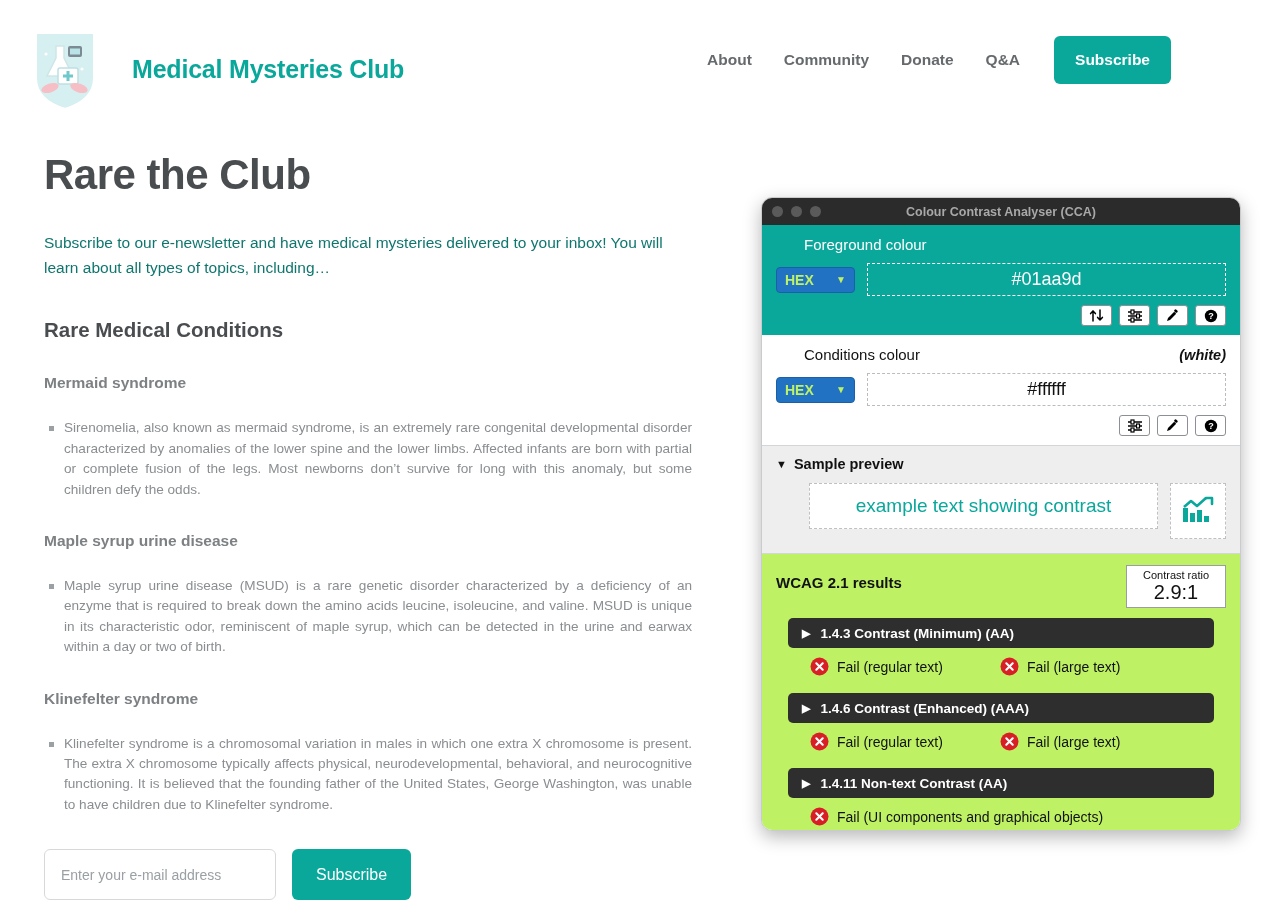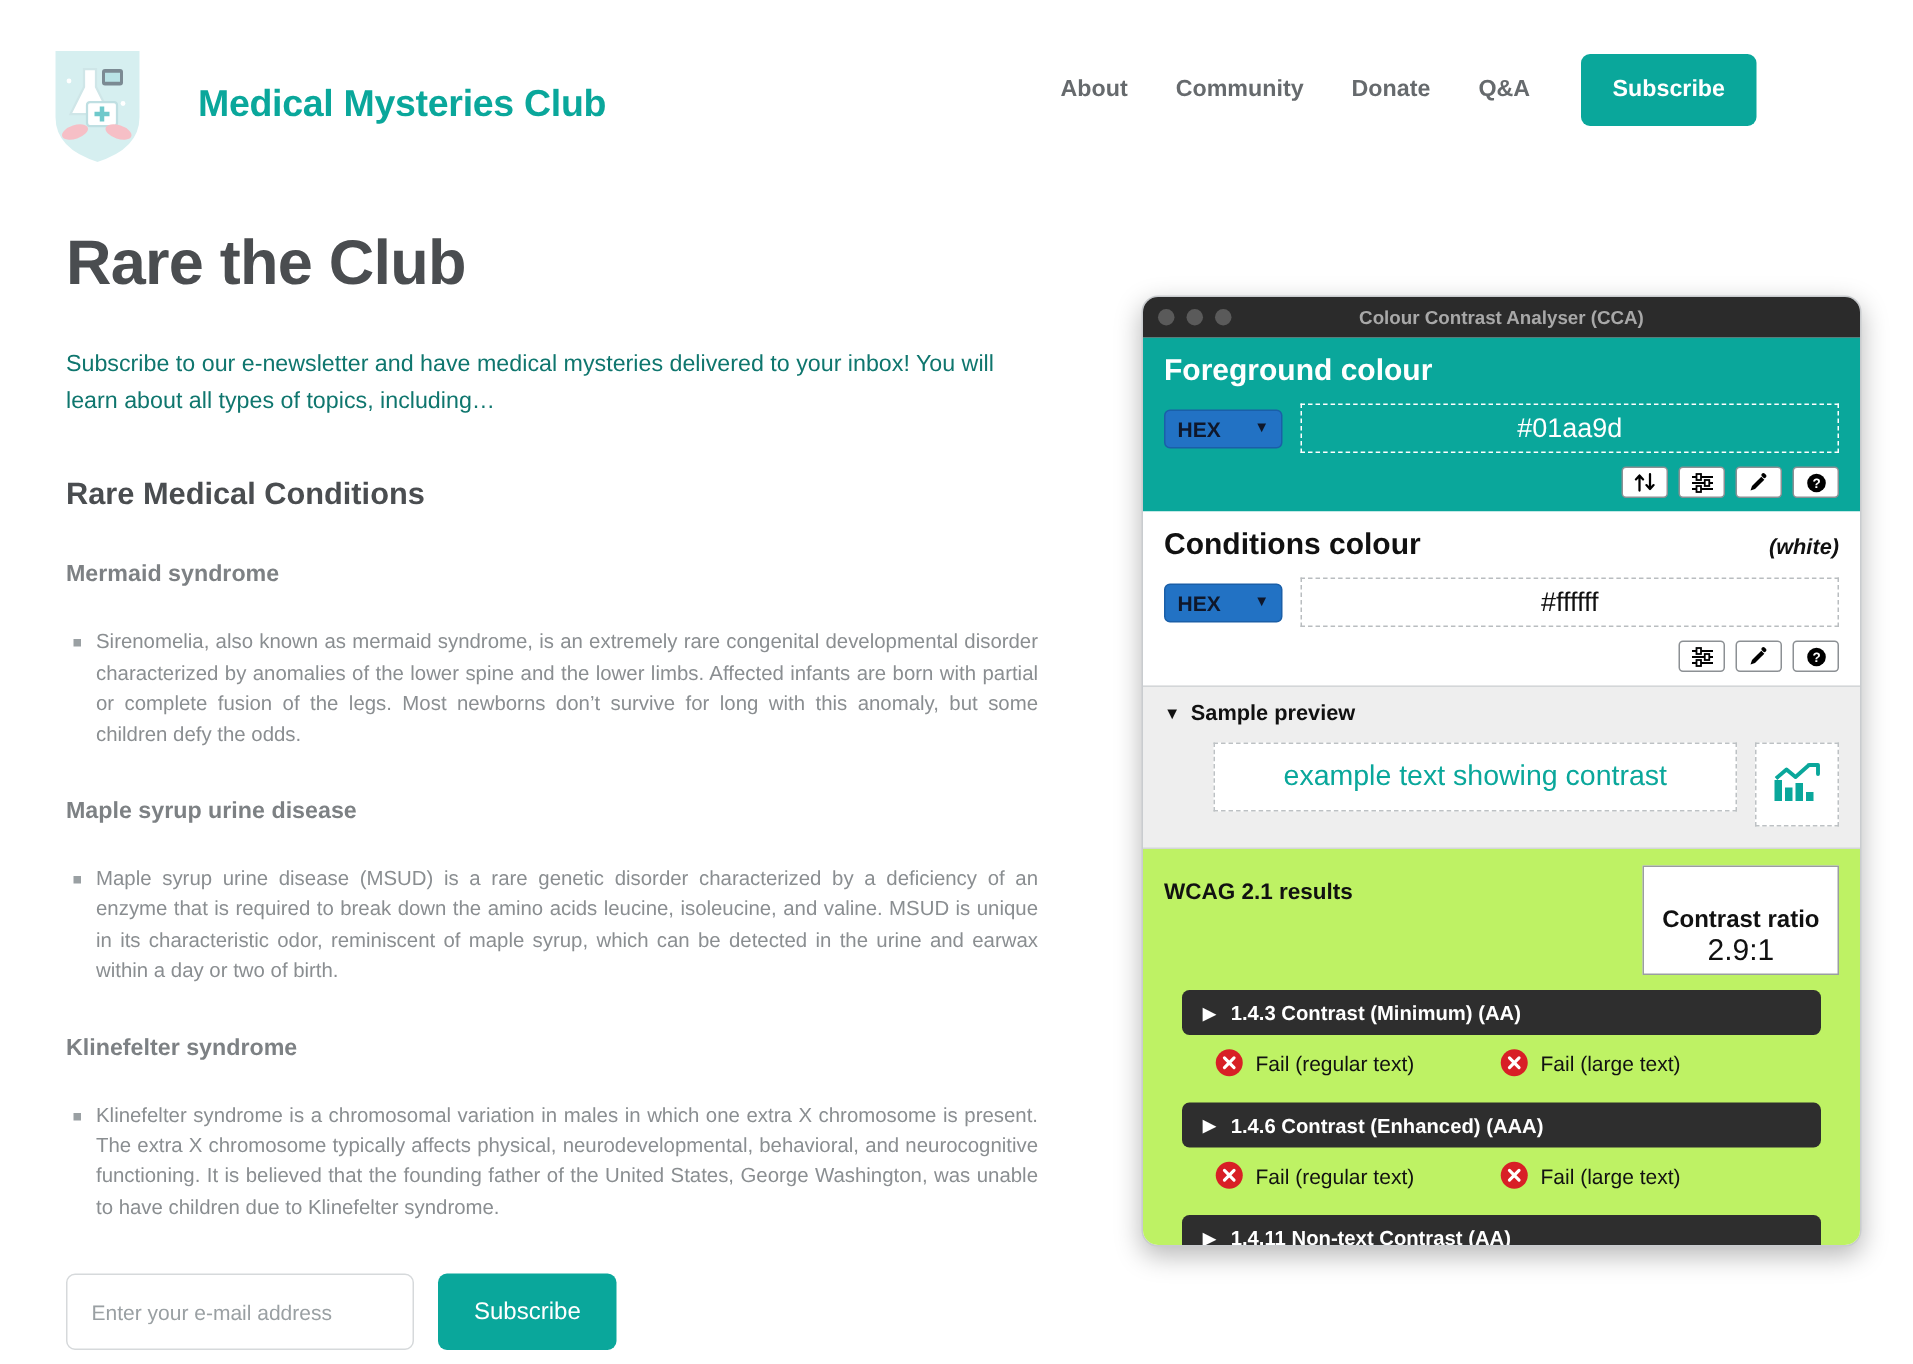--- a/index.html
+++ b/index.html
@@ -116,28 +116,28 @@
     font-size: 12.5px; color: #a8a8a8; font-weight: bold;
     font-family: "Liberation Sans", sans-serif;
     pointer-events: none;
   }
 
   .fg-panel { background: #0aa79b; padding: 11px 14px 9px 14px; }
   .bg-panel { background: #ffffff; padding: 11px 14px 9px 14px; }
   .panel-head {
     display: flex; align-items: baseline; justify-content: space-between;
   }
-  .panel-label { font-size: 20px; font-weight: bold; }
+  .panel-label { font-size: 15px; font-weight: normal; margin-left: 28px; }
   .fg-panel .panel-label { color: #ffffff; }
   .bg-panel .panel-label { color: #111111; }
   .panel-note { font-size: 14.5px; font-style: italic; font-weight: bold; color: #111111; }
 
   .colour-row { display: flex; align-items: center; gap: 12px; margin-top: 10px; }
   .hex-select {
-    background: #2272c4; color: #0f172a;
+    background: #2272c4; color: #bef264;
     border: 1px solid #1a5fa8; border-radius: 4px;
     font-size: 14px; font-weight: bold;
     padding: 4px 8px; width: 79px; height: 26px;
     display: flex; align-items: center; justify-content: space-between;
     cursor: pointer; font-family: "Liberation Sans", sans-serif;
   }
   .chev { font-size: 10px; line-height: 1; }
   .colour-value {
     flex: 1; height: 33px;
     border: 1px dashed #ffffff;
@@ -176,21 +176,21 @@
     display: flex; align-items: center; justify-content: center;
   }
 
   .results-panel { background: #bef264; padding: 11px 14px 12px 14px; }
   .results-head { display: flex; align-items: flex-start; justify-content: space-between; }
   .results-title { font-size: 15px; font-weight: bold; color: #111111; padding-top: 9px; }
   .ratio-box {
     border: 1px solid #9a9ea1; background: #ffffff;
     padding: 3px 12px 4px 12px; text-align: center; min-width: 100px;
   }
-  .ratio-label { font-size: 16px; font-weight: bold; color: #111111; margin-top: 24px; }
+  .ratio-label { font-size: 11px; font-weight: normal; color: #111111; }
   .ratio-value { font-size: 20px; color: #111111; line-height: 1.1; }
 
   .criteria { margin-top: 10px; padding: 0 12px; }
   .crit-head {
     background: #2e2e2e; color: #ffffff; border-radius: 5px;
     height: 30px; display: flex; align-items: center; gap: 10px;
     padding-left: 14px; font-size: 13.5px; font-weight: bold;
     cursor: pointer; margin-top: 9px;
   }
   .criteria > .crit-head:first-child { margin-top: 0; }

